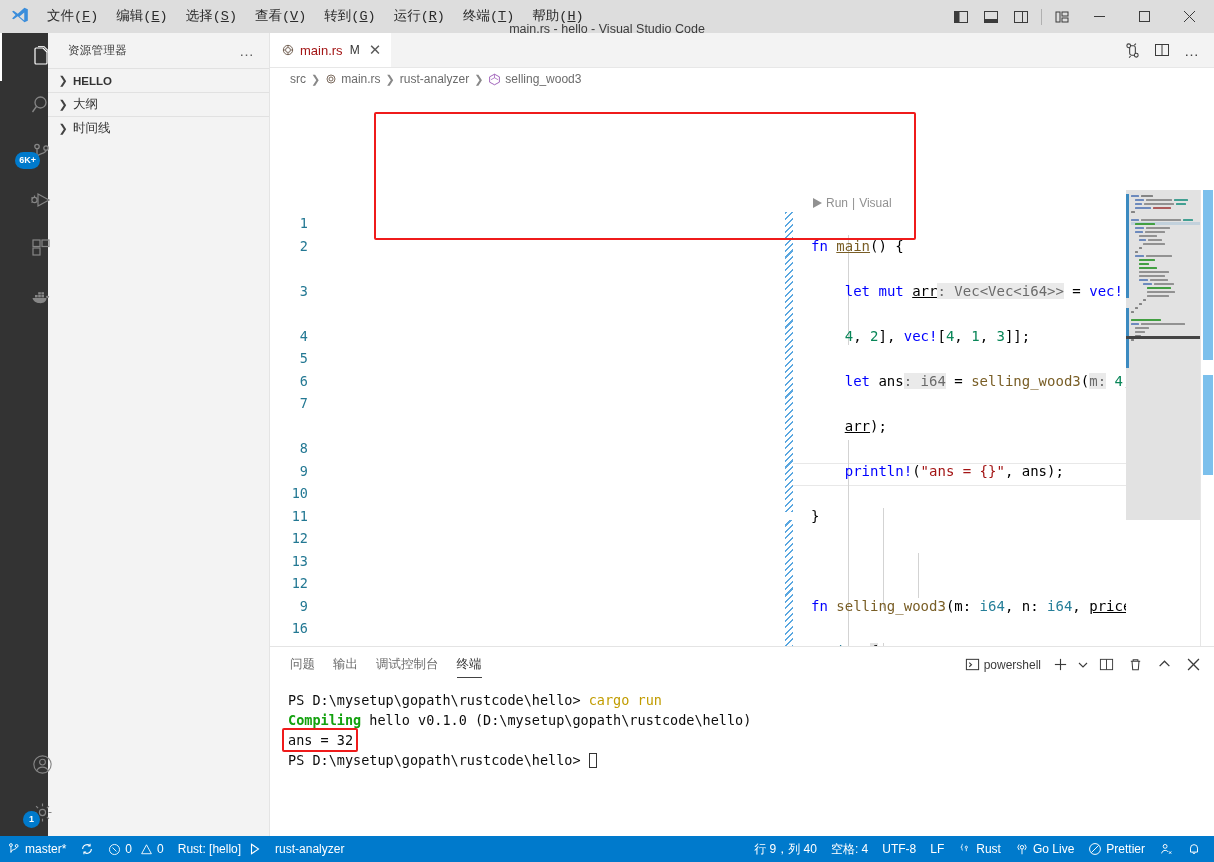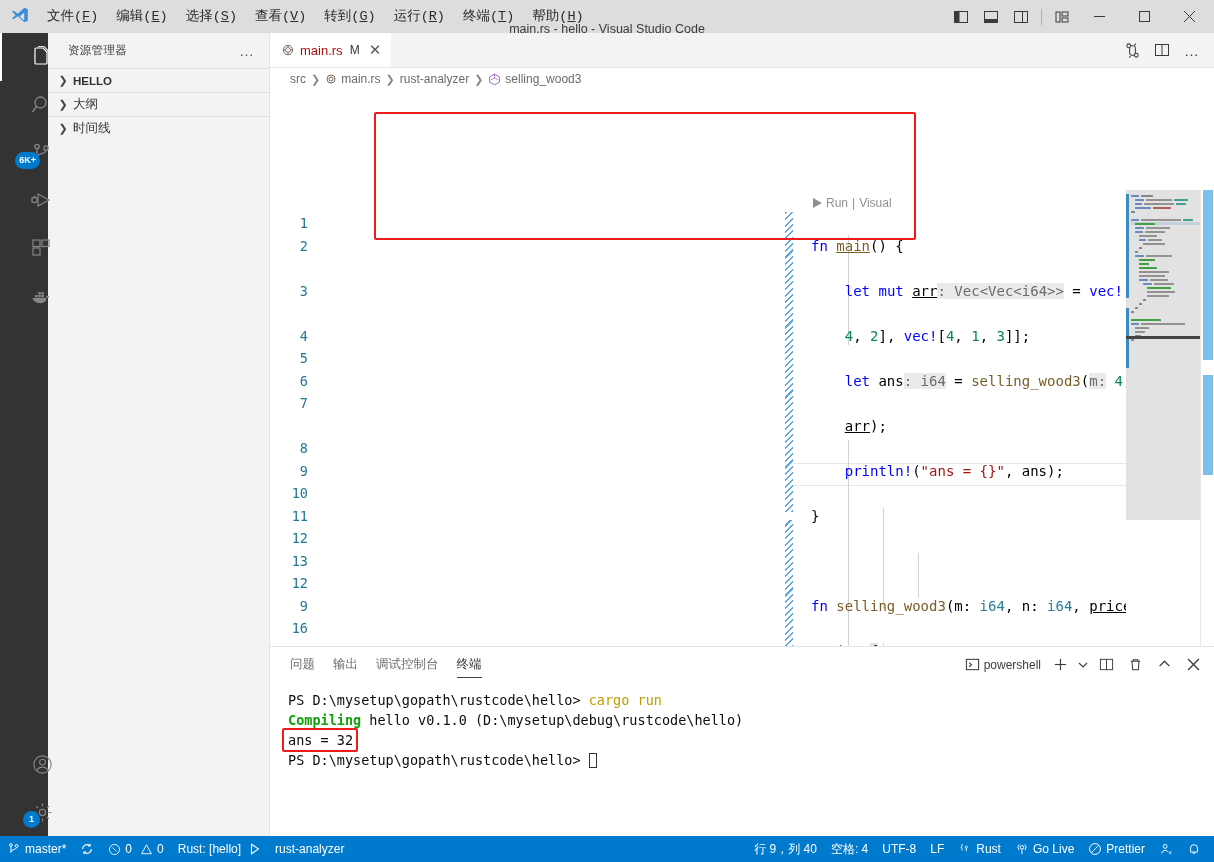--- a/index.html
+++ b/index.html
@@ -684,21 +684,21 @@
               <svg width="13" height="13" viewBox="0 0 12 12" stroke="#3b3b3b" stroke-width="1.2">
                   <line x1="1" y1="1" x2="11" y2="11"></line>
                   <line x1="11" y1="1" x2="1" y2="11"></line>
                 </svg>
             </div>
           </div>
         </div>
 
         <div class="terminal">
           <div><span>PS D:\mysetup\gopath\rustcode\hello&gt;</span><span class="t-yellow"> cargo run</span></div>
-          <div><span class="t-green">   Compiling</span><span> hello v0.1.0 (D:\mysetup\debug\rustcode\hello)</span></div>
+          <div><span class="t-green">   Compiling</span><span> hello v0.1.0 (D:\mysetup\gopath\rustcode\hello)</span></div>
           <div style="position:relative;display:inline-block;">
             <span>ans = 32</span>
             <span class="redbox" style="left:-6px;top:-2px;width:76px;height:24px;"></span>
           </div>
           <div><span>PS D:\mysetup\gopath\rustcode\hello&gt;</span> <span class="t-cursor"></span></div>
         </div>
       </div>
     </div>
   </div>
 

